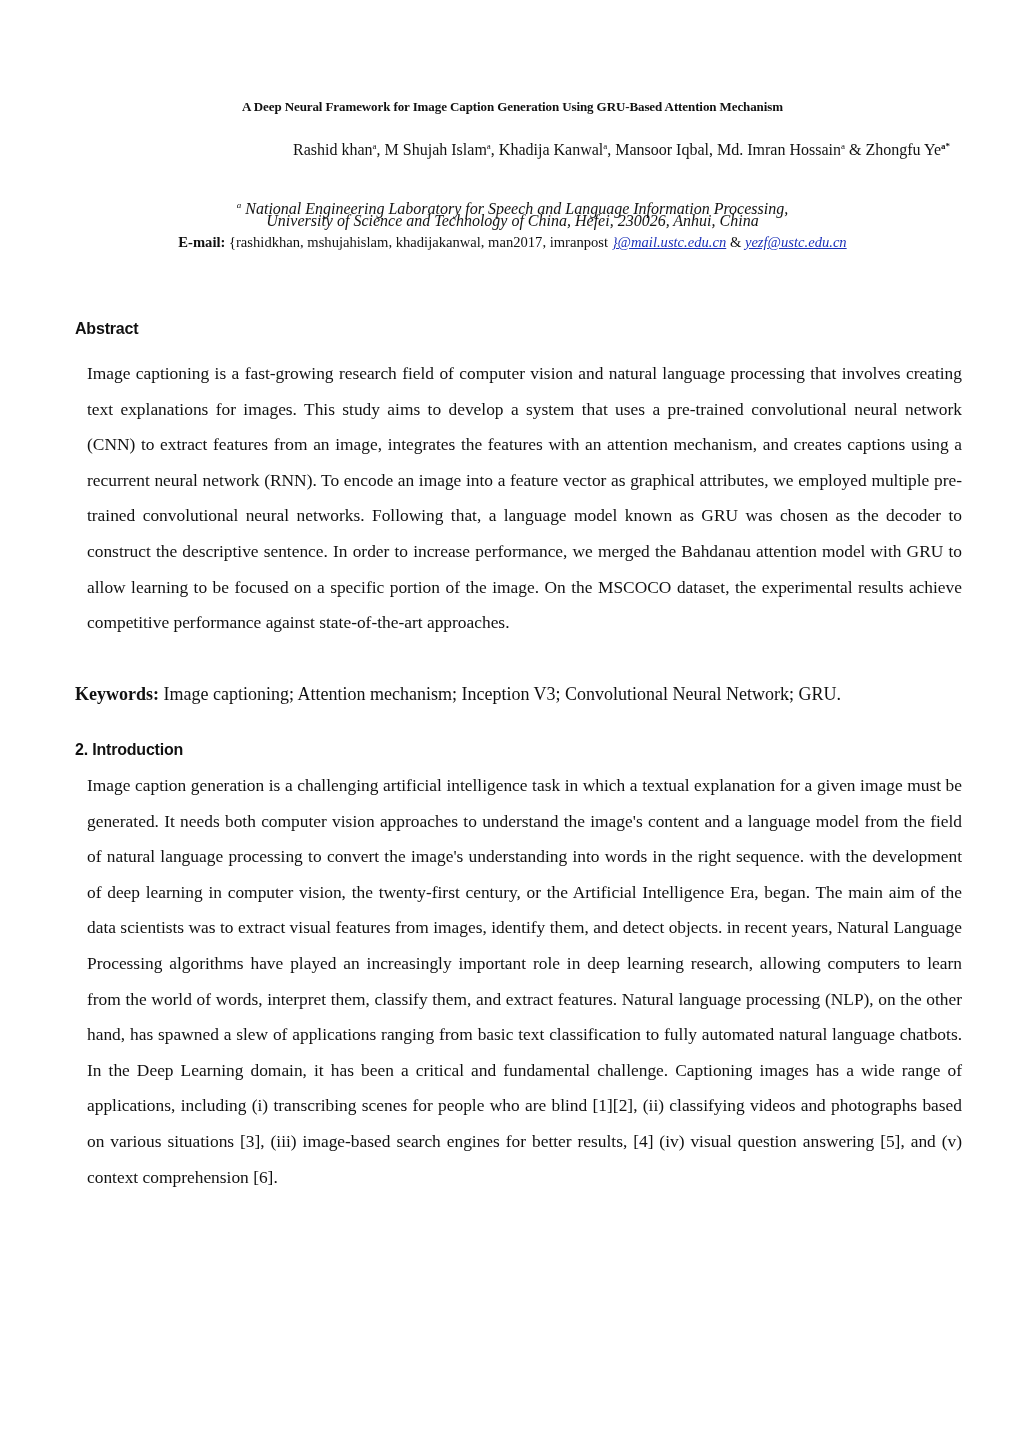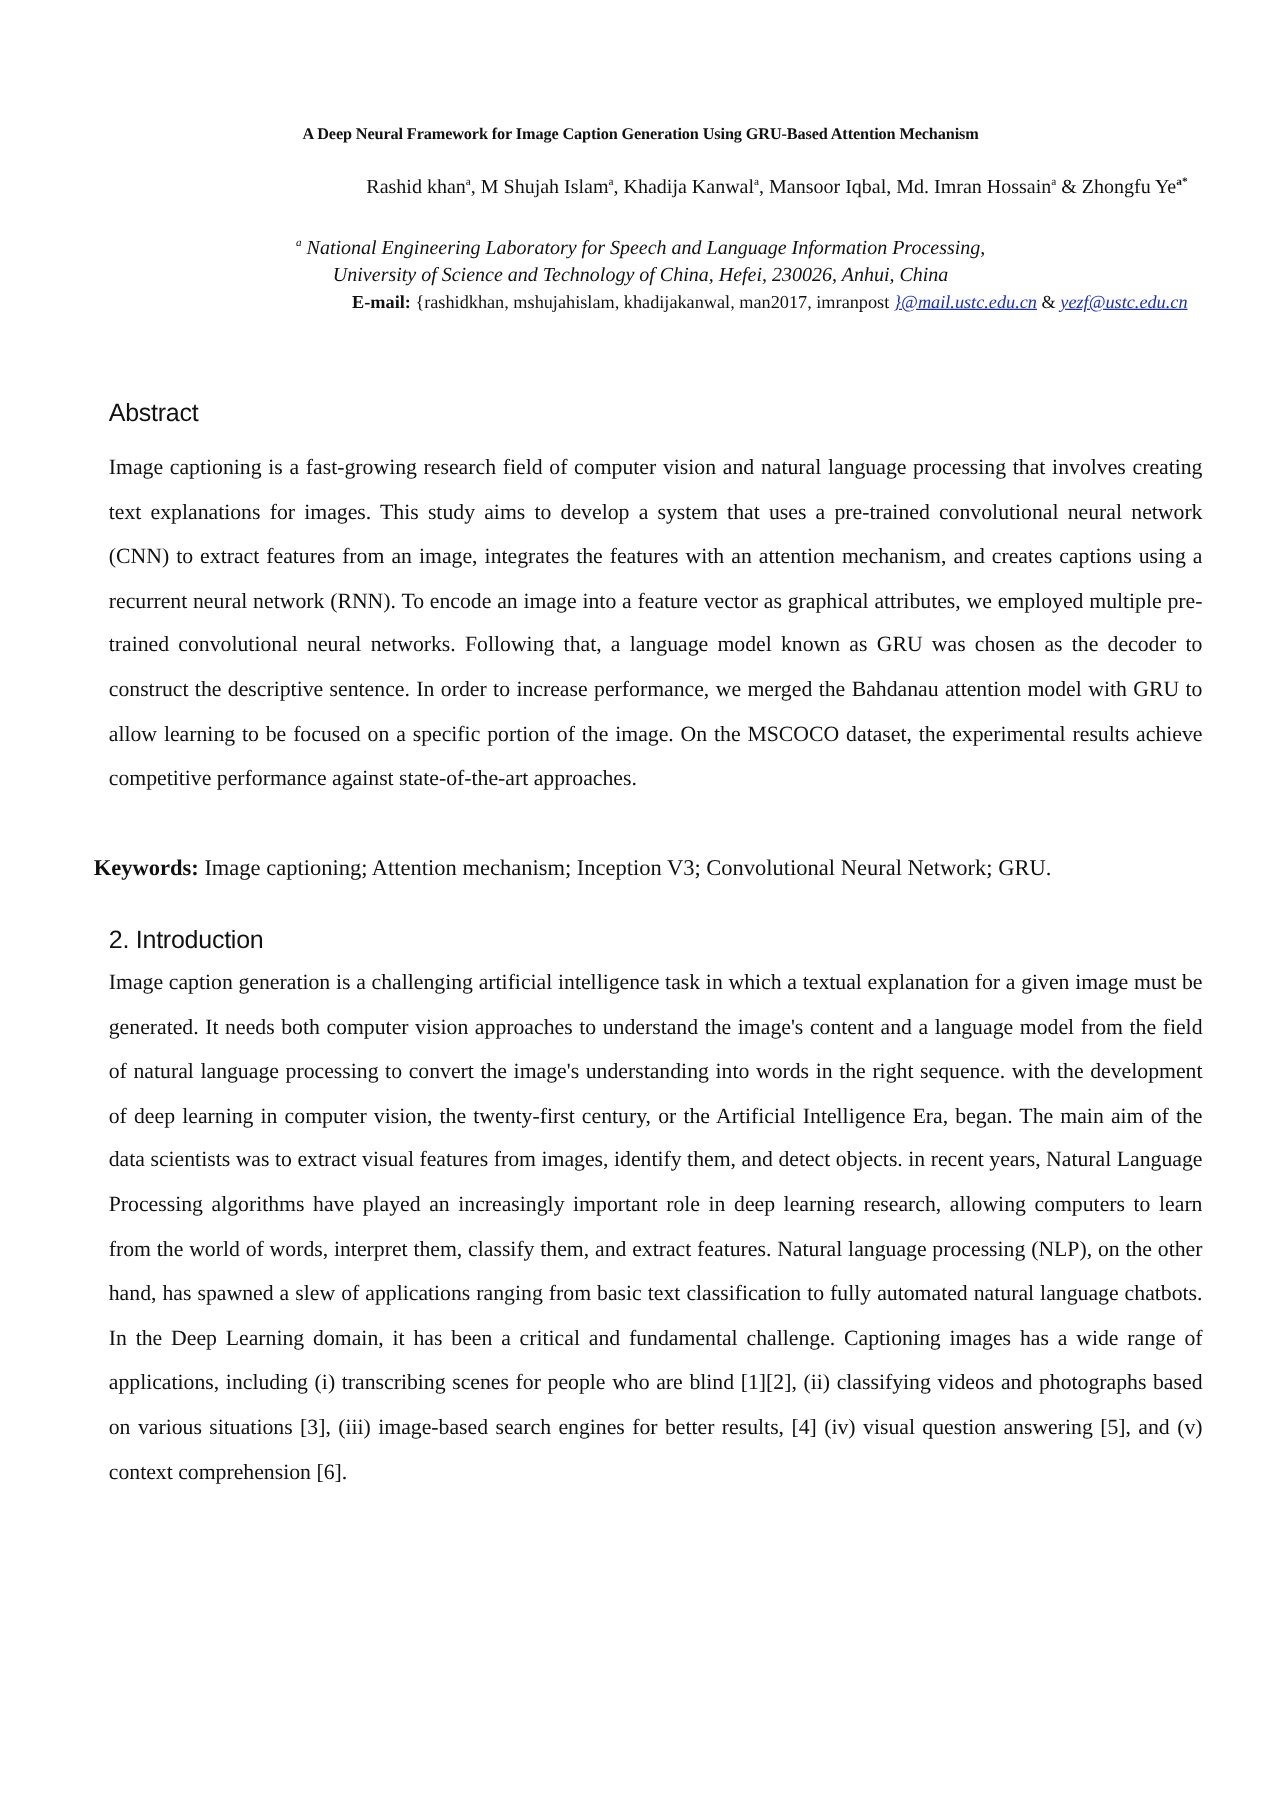--- a/index.html
+++ b/index.html
@@ -45,43 +45,43 @@
     .affil {
       position: absolute;
       left: 0;
       width: 875px;
       text-align: center;
       font-style: italic;
       font-size: 16px;
       white-space: nowrap;
     }
     .affil sup { font-size: 9px; vertical-align: 6px; line-height: 0; }
-    .affil1 { top: 190px; }
+    .affil1 { top: 200px; }
     .affil2 { top: 212px; }
     .email {
       position: absolute;
       top: 234px;
       left: 0;
       width: 875px;
-      text-align: right;
+      text-align: center;
       font-size: 14.6px;
       white-space: nowrap;
     }
     .email b { font-weight: bold; }
     .email a {
       color: #1a2fb8;
       font-style: italic;
       text-decoration: underline;
     }
     .h-section {
       position: absolute;
-      left: 12px;
+      left: 0;
       font-family: "Liberation Sans", "DejaVu Sans", sans-serif;
-      font-weight: normal;
-      font-size: 20px;
+      font-weight: bold;
+      font-size: 16px;
       letter-spacing: -0.2px;
       margin: 0;
     }
     .h-abstract { top: 320px; }
     .h-intro { top: 741px; }
     .body-text {
       position: absolute;
       left: 0;
       width: 875px;
       font-size: 17.4px;

